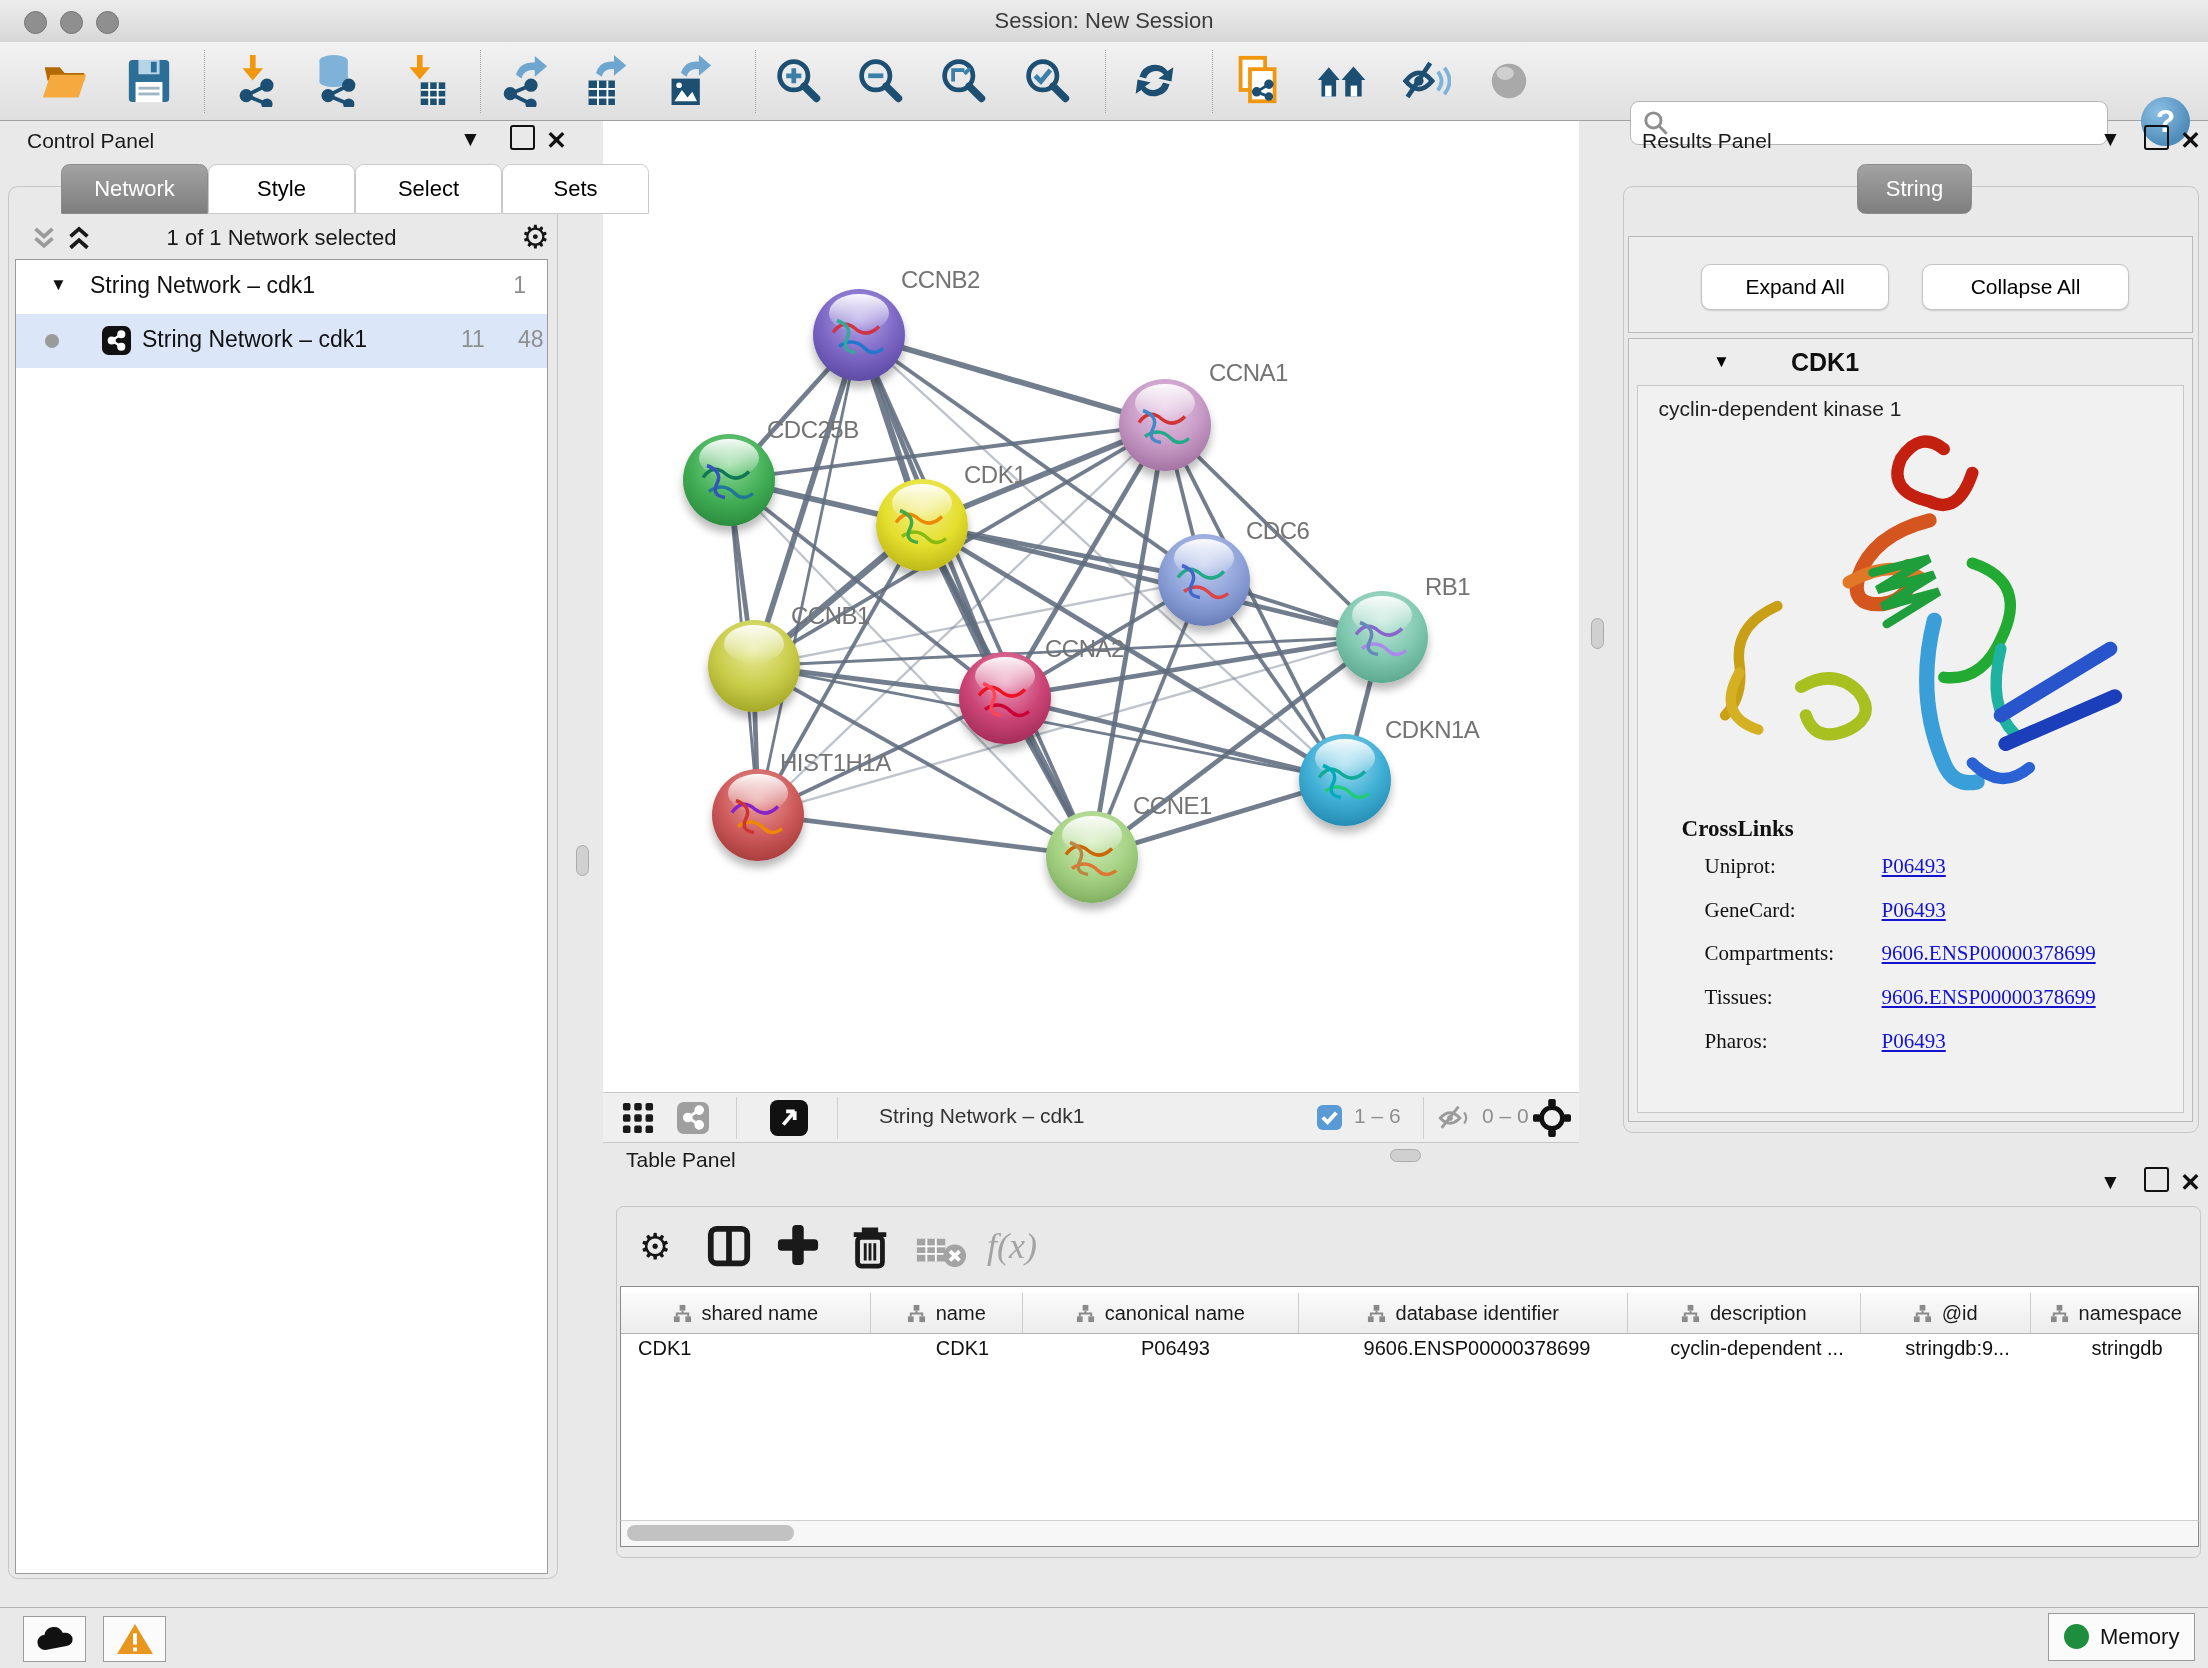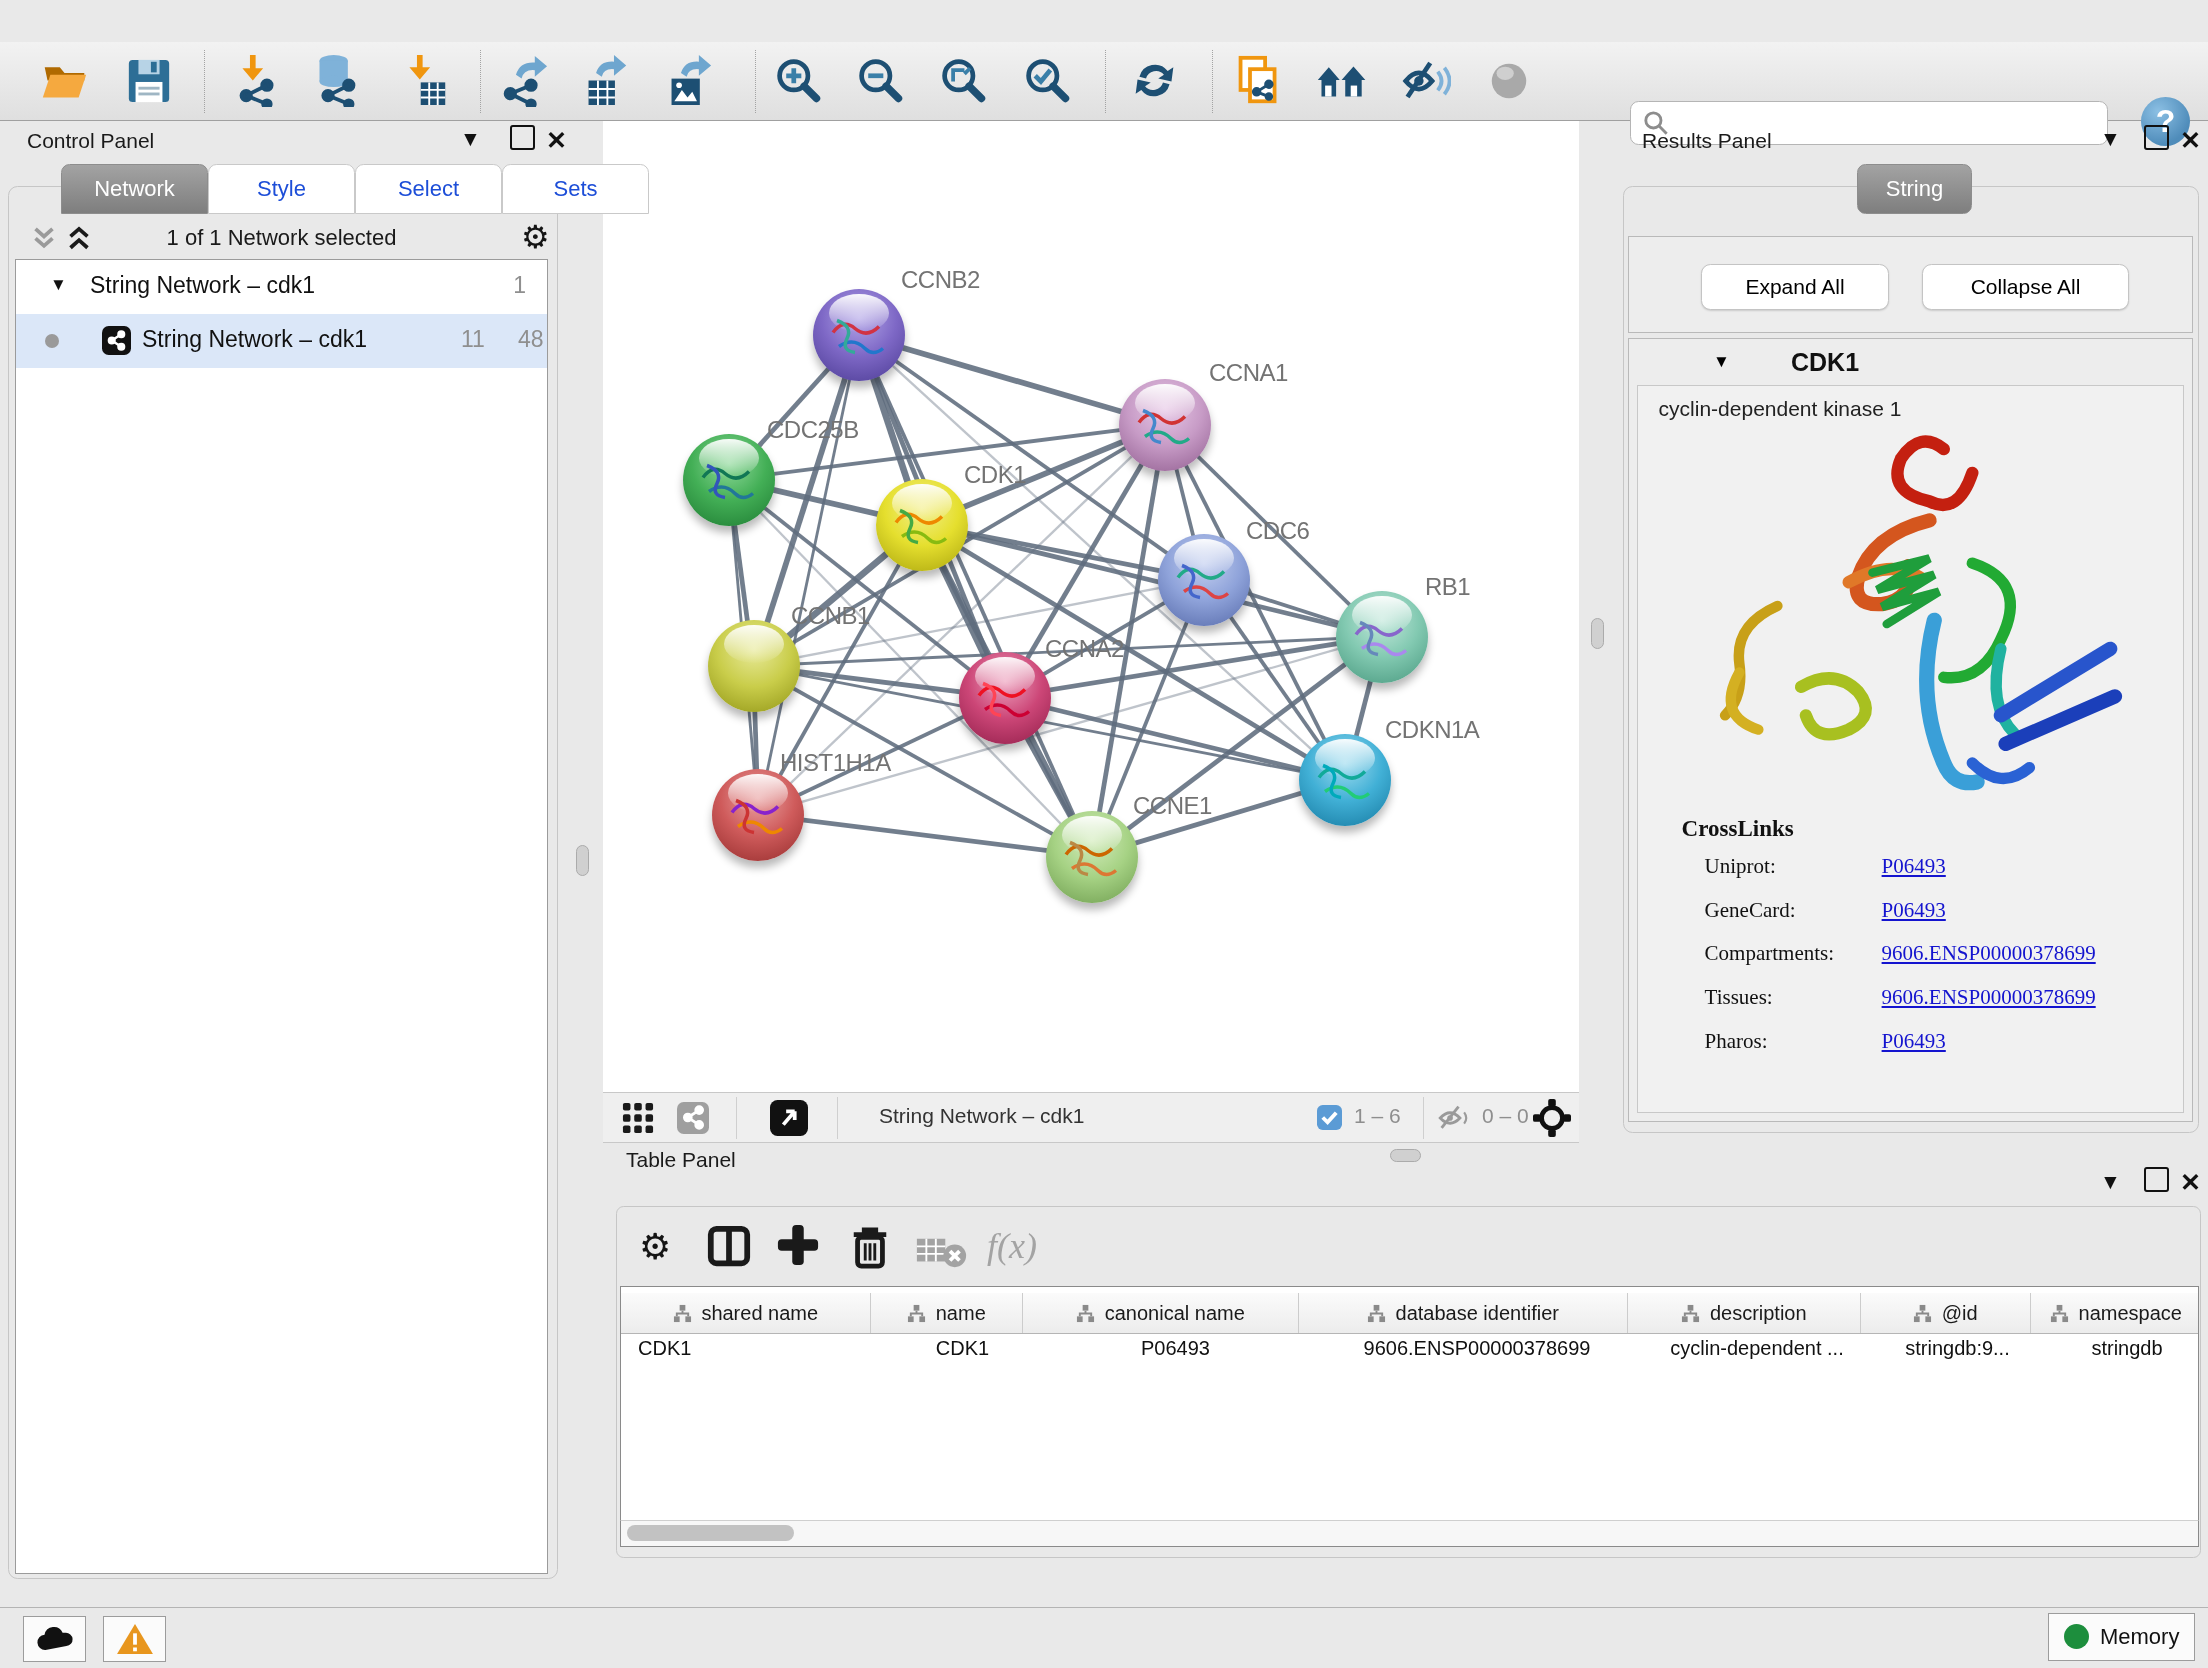--- a/index.html
+++ b/index.html
@@ -20,21 +20,21 @@
   .searchbox{position:absolute;left:1630px;top:59px;width:476px;height:42px;background:#fff;
     border:1px solid #b5b5b5;border-radius:8.6px;display:flex;align-items:center;}
   .searchbox input{border:none;outline:none;flex:1;font-size:19px;background:transparent;font-family:"Liberation Sans",sans-serif;}
   .helpbtn{position:absolute;left:2141px;top:55px;width:49px;height:49px;border-radius:50%;
     background:radial-gradient(circle at 35% 30%,#8cc0e4,#4f8cba 70%);color:#fff;font-size:32px;font-weight:bold;
     display:flex;align-items:center;justify-content:center;cursor:pointer;}
   
   .panel-title{position:absolute;font-size:21px;color:#1a1a1a;}
   .ph-ico{position:absolute;font-size:21px;color:#111;cursor:pointer;}
   .sq{width:21px;height:21px;border:2.9px solid #111;border-radius:2.9px;display:inline-block;}
-  .tab{height:48px;line-height:48px;text-align:center;font-size:22px;background:#fff;color:#1d4ed8;
+  .tab{height:48px;line-height:48px;text-align:center;font-size:22px;background:#fff;color:#000000;
     border:1px solid #c9c9c9;cursor:pointer;}
   .tab.sel{background:linear-gradient(#a3a3a3,#7e7e7e);color:#fff;border-color:#8d8d8d;}
   
   .cp-box{position:absolute;left:7.6px;top:186px;width:548px;height:1391px;border:1px solid #c6c6c6;border-radius:9.5px;background:#e9e9e9;}
   .cp-tabs{position:absolute;left:61px;top:164px;display:flex;z-index:3;}
   .cp-tabs .tab{min-width:95px;padding:0 25px;border-radius:8.6px 8.6px 0 0;}
   .cp-sub{position:absolute;left:15px;top:217px;width:533px;height:44px;}
   .cp-summary{position:absolute;left:0;right:0;text-align:center;font-size:22px;color:#1a1a1a;top:7.6px;}
   .tree{position:absolute;left:15px;top:259px;width:531px;height:1313px;background:#fff;border:1px solid #9b9b9b;}
   .tree-row{position:relative;height:54px;font-size:23px;color:#111;}
@@ -97,20 +97,26 @@
   .membtn{position:absolute;left:2048px;top:4.8px;width:145px;height:46px;background:#fbfbfb;border:1px solid #9c9c9c;
     display:flex;align-items:center;justify-content:center;gap:11.4px;font-size:22px;color:#111;cursor:pointer;}
   .memdot{width:25px;height:25px;border-radius:50%;background:#1d8e3d;}
   .gearchar{font-size:32px;color:#151515;line-height:1;}
 </style>
 </head>
 <body>
 
 <div class="window">
 
+  <div class="titlebar">
+    <div class="tl-dot" style="left:24px"></div>
+    <div class="tl-dot" style="left:60px"></div>
+    <div class="tl-dot" style="left:96px"></div>
+    <div class="win-title">Session: New Session</div>
+  </div>
 
   <div class="toolbar">
     <div class="tbtn" style="left:38px">
       <svg width="49" height="49" viewBox="0 0 52 52">
         <path d="M5 12h16l5 6h21v8H8z" fill="#b06a00"></path>
           <path d="M3 44 L11 20 H49 L41 44z" fill="#f5a93f"></path>
       </svg>
       </div>
     <div class="tbtn" style="left:122px">
       <svg width="48" height="48" viewBox="0 0 50 50">

